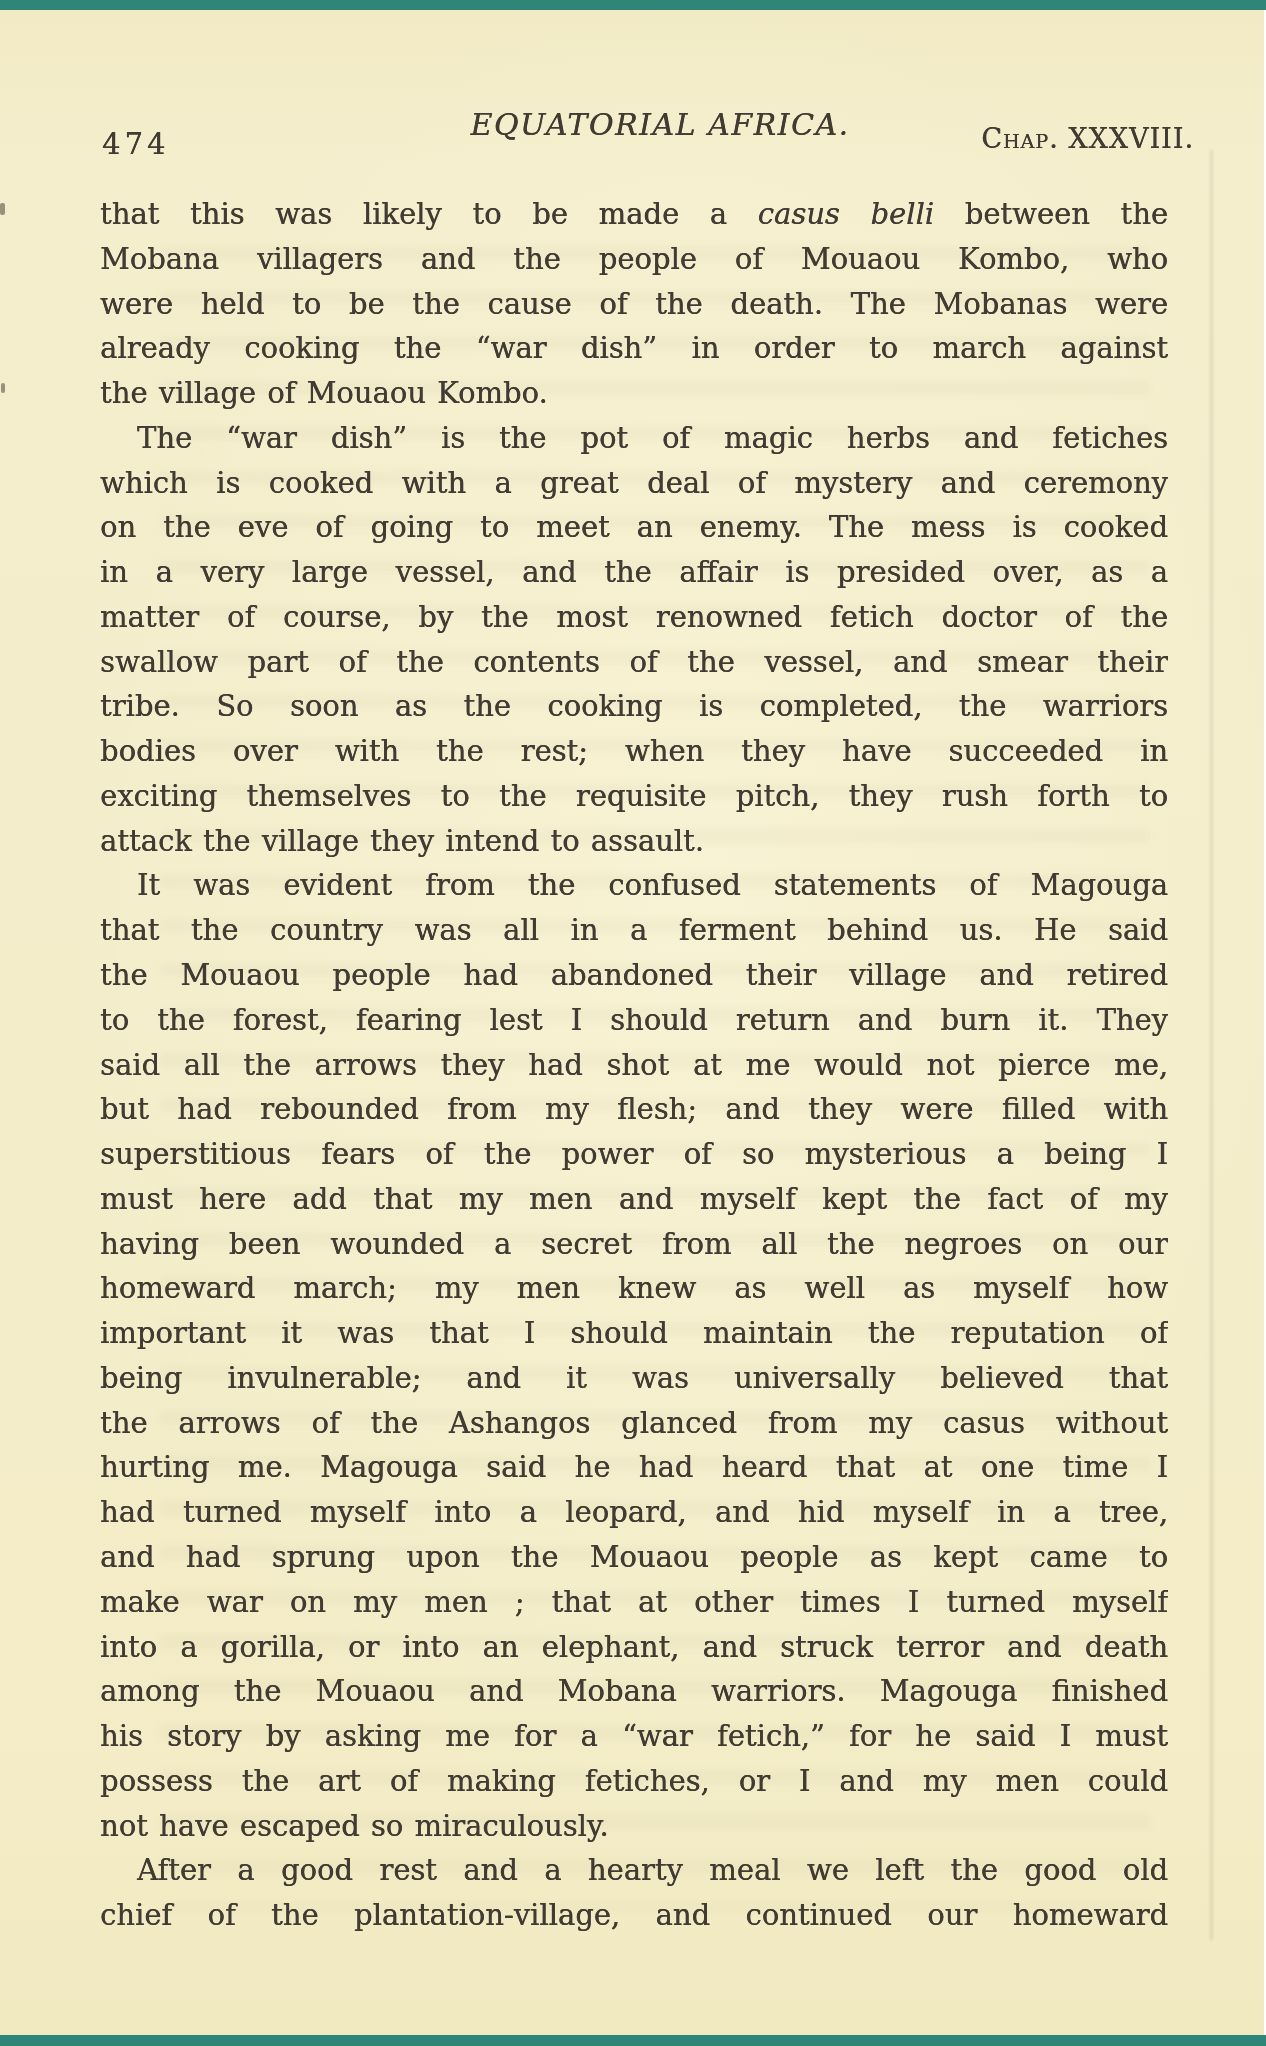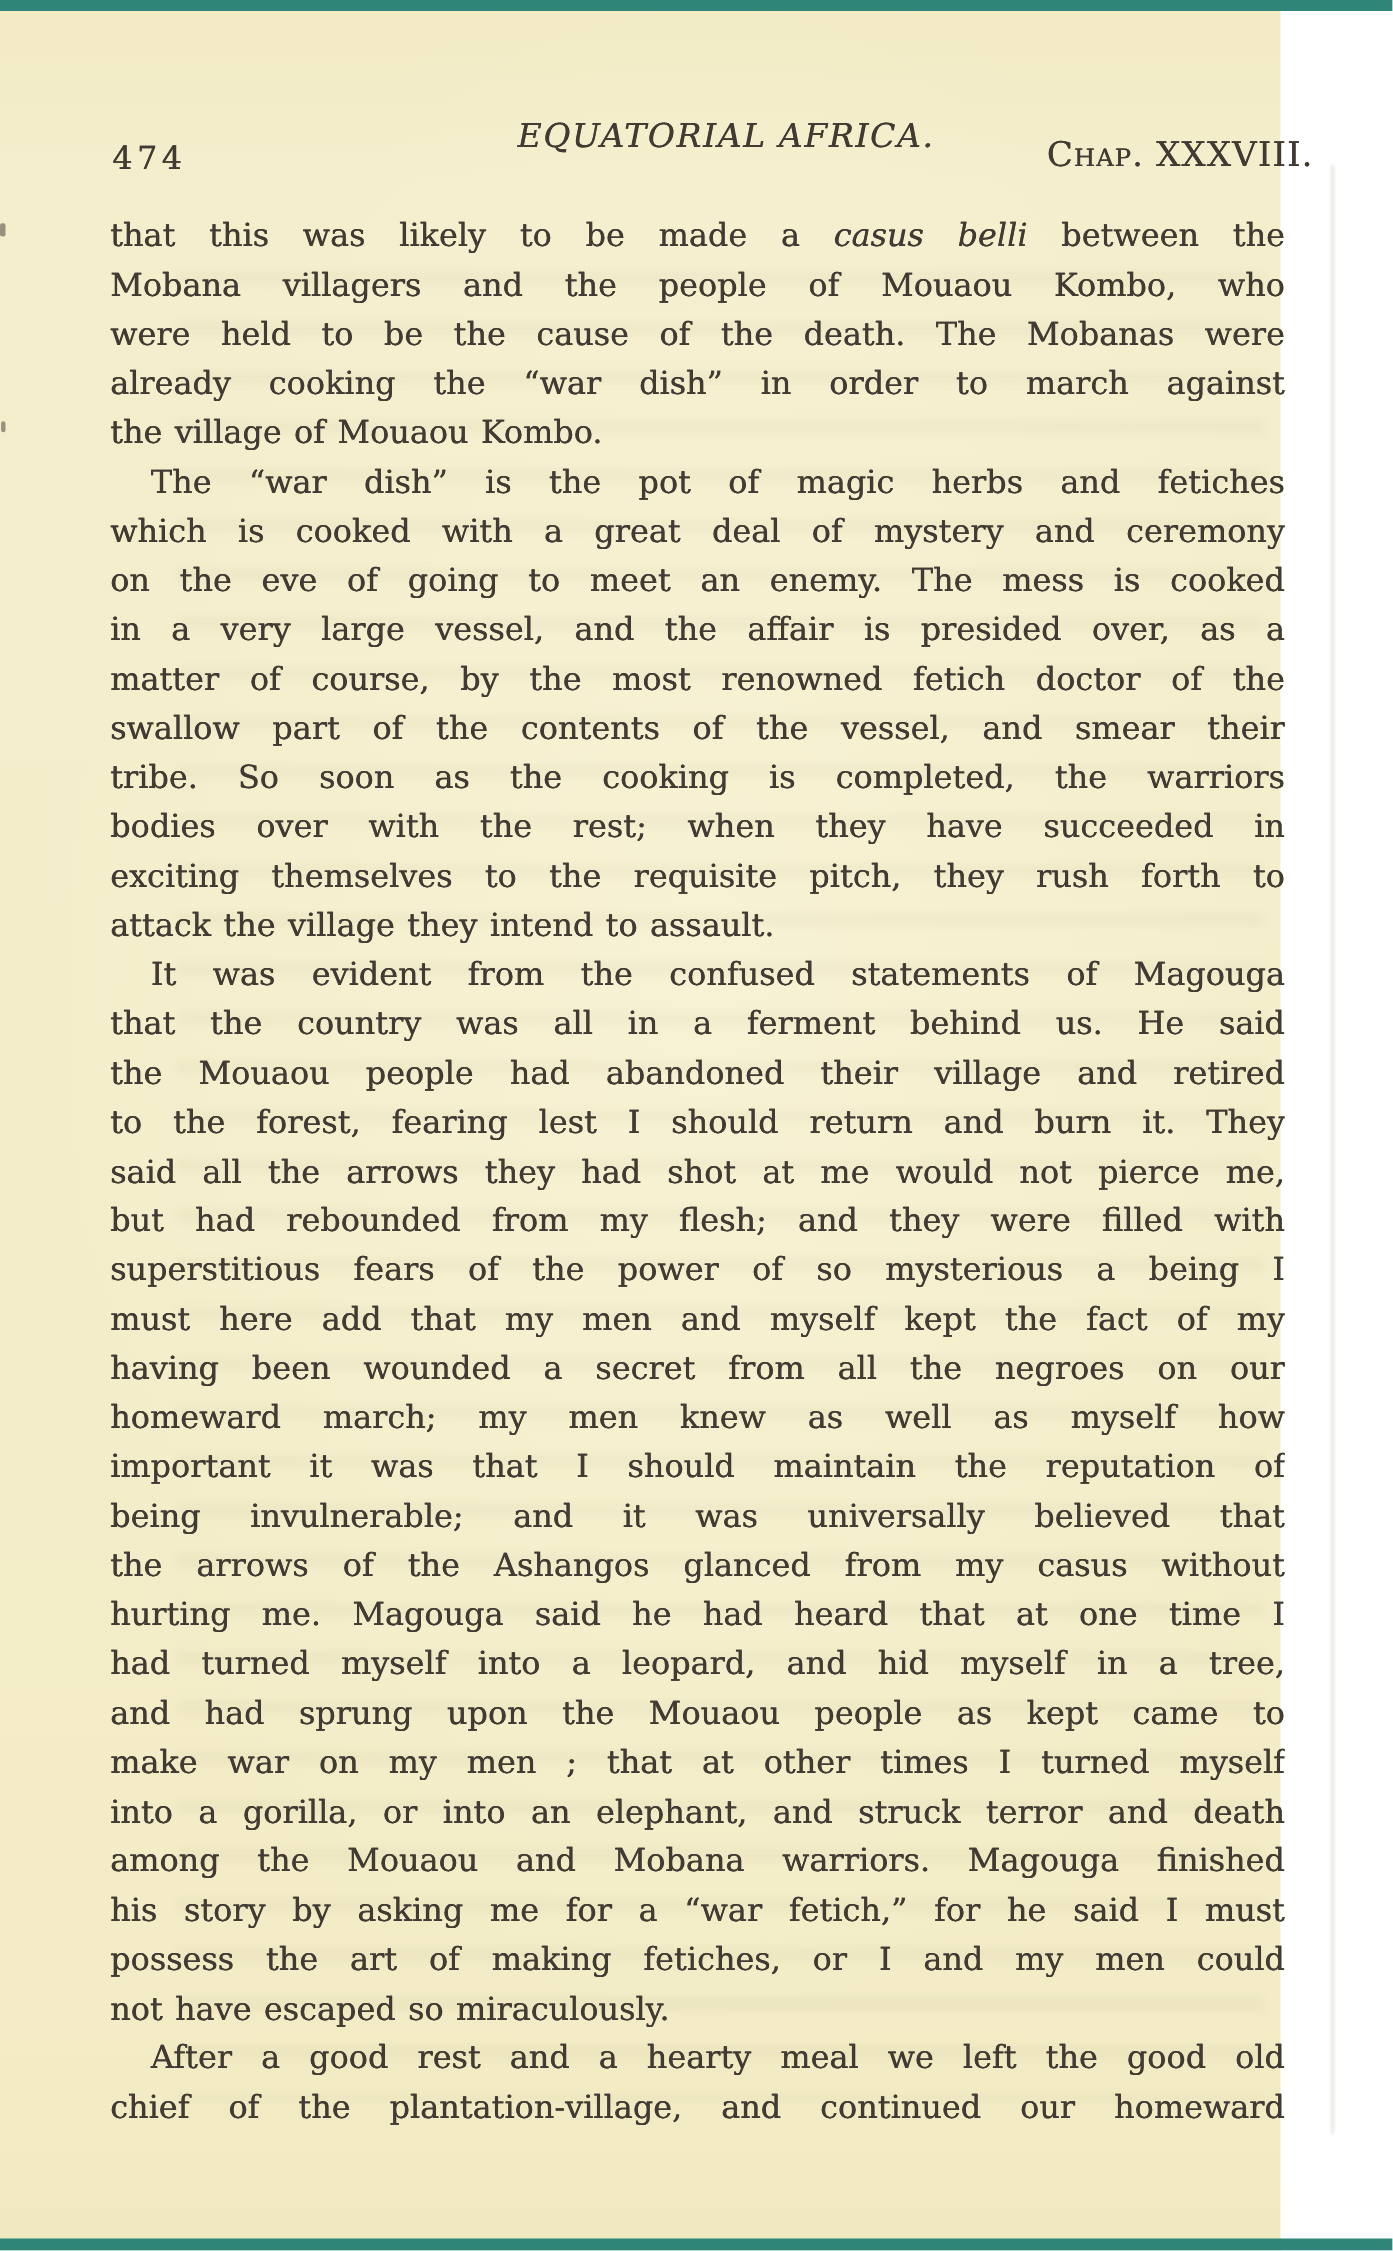--- a/index.html
+++ b/index.html
@@ -4,21 +4,21 @@
 <style>
   html, body {
     margin: 0;
     padding: 0;
     width: 1266px;
     height: 2046px;
     overflow: hidden;
   }
   .page {
     position: relative;
-    width: 1164px;
+    width: 1264px;
     height: 2046px;
     background:
       radial-gradient(ellipse 900px 1400px at 55% 45%, rgba(255,252,230,0.35), rgba(0,0,0,0) 70%),
       linear-gradient(180deg, #f1eac3 0%, #f5eecd 8%, #f4edca 55%, #f3ecc6 88%, #f0e9c0 100%);
     font-family: "DejaVu Serif", "Liberation Serif", serif;
     color: #413b33;
   }
   .scan-band {
     position: absolute;
     left: 0;
@@ -77,21 +77,21 @@
     font-size: 30px;
     letter-spacing: 1.5px;
     text-shadow: 0.3px 0 0 currentColor;
     white-space: nowrap;
   }
   .chapter-heading {
     position: absolute;
     right: 72px;
     top: 123px;
     font-variant: small-caps;
-    font-size: 31px;
+    font-size: 27px;
     letter-spacing: 1px;
     text-shadow: 0.3px 0 0 currentColor;
     white-space: nowrap;
   }
   
   .page-text {
     position: absolute;
     left: 100px;
     top: 192px;
     width: 1068px;

